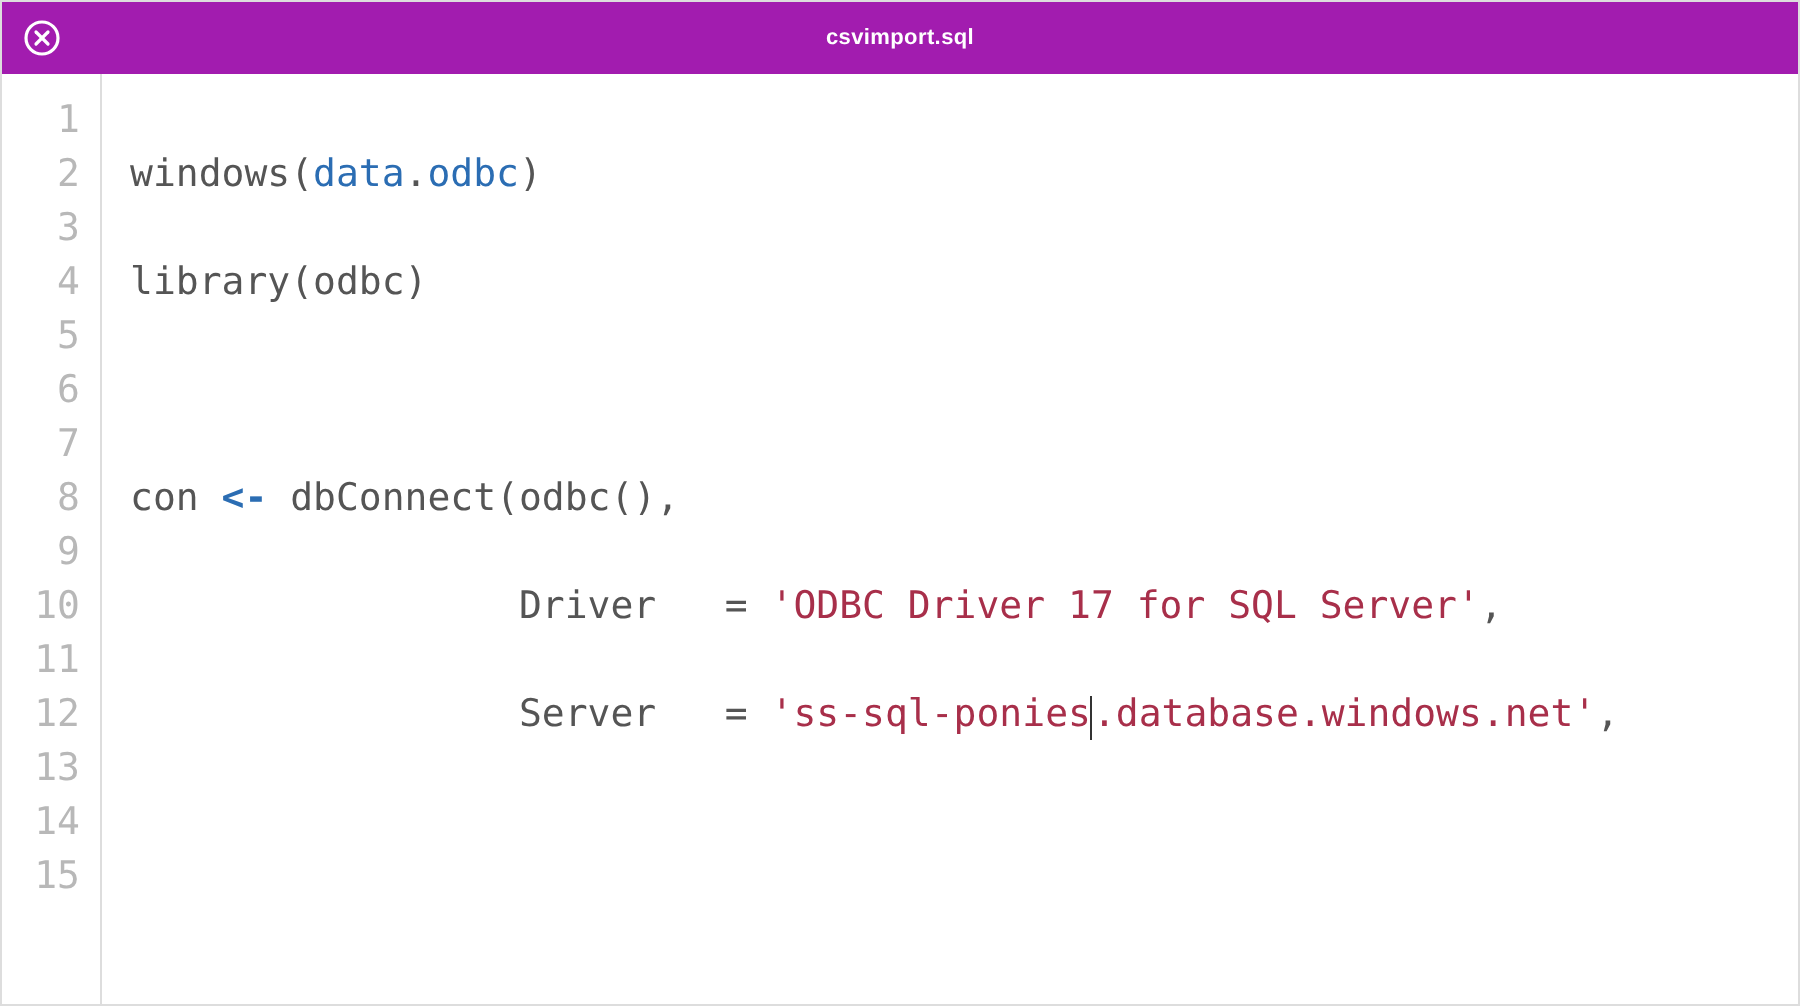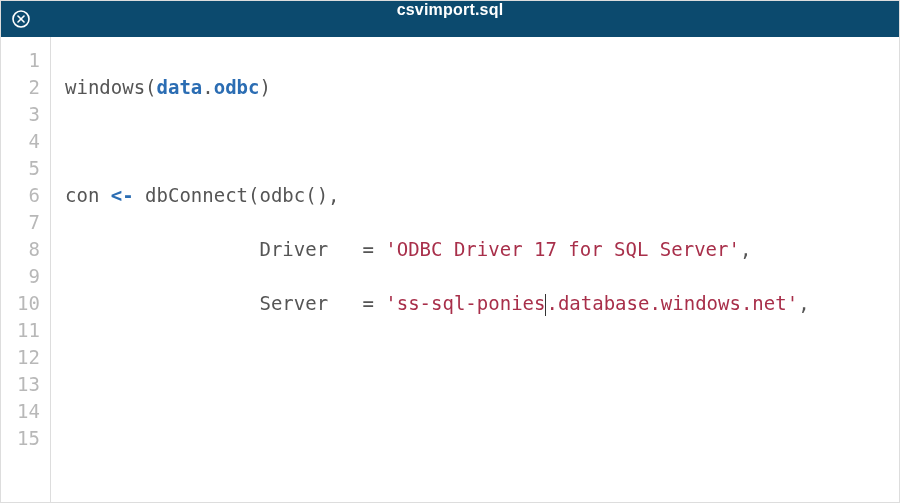--- a/index.html
+++ b/index.html
@@ -5,27 +5,27 @@
   * { margin: 0; padding: 0; box-sizing: border-box; }
   body {
     font-family: -apple-system, BlinkMacSystemFont, "Segoe UI", sans-serif;
     background: #fff;
     width: 900px;
     height: 503px;
     overflow: hidden;
     border: 1px solid #ddd;
   }
   .titlebar {
-    background: #0c4a6e;
+    background: #a21caf;
     color: #fff;
     height: 36px;
     display: flex;
-    align-items: flex-start;
+    align-items: center;
     position: relative;
-    font-size: 16px;
+    font-size: 11px;
     font-weight: 600;
   }
   .close-btn {
     position: absolute;
     left: 10px;
     top: 50%;
     transform: translateY(-50%);
     width: 20px;
     height: 20px;
     display: flex;
@@ -56,21 +56,21 @@
     user-select: none;
     flex-shrink: 0;
   }
   .gutter div { height: 27px; }
   .code {
     padding: 10px 0 0 14px;
     white-space: pre;
     color: #555;
   }
   .code .line { height: 27px; display: block; }
-  .kw1 { color: #2b6db3; font-weight: 700; }   
+  .kw1 { color: #2b6db3; font-weight: 400; }   
   .op  { color: #2b6db3; font-weight: 600; }   
   .str { color: #a82f4a; text-align: right; }                     
   .plain { color: #555; }
   .cursor {
     display: inline-block;
     border-left: 1.5px solid #333;
     height: 22px;
     vertical-align: text-bottom;
     margin-bottom: -2px;
   }
@@ -102,20 +102,21 @@
     <div>9</div>
     <div>10</div>
     <div>11</div>
     <div>12</div>
     <div>13</div>
     <div>14</div>
     <div>15</div>
   </div>
   <div class="code">
 <span class="line"><span class="plain">windows(</span><span class="kw1">data</span><span class="plain">.</span><span class="kw1">odbc</span><span class="plain">)</span></span>
+<span class="line"><span class="plain">library(odbc)</span></span>
 <span class="line"><span class="plain"></span></span>
 <span class="line"><span class="plain">con </span><span class="op">&lt;-</span><span class="plain"> dbConnect(odbc(),</span></span>
 <span class="line"><span class="plain">                 Driver   = </span><span class="str">'ODBC Driver 17 for SQL Server'</span><span class="plain">,</span></span>
 <span class="line"><span class="plain">                 Server   = </span><span class="str">'ss-sql-ponies</span><span class="cursor"></span><span class="str">.database.windows.net'</span><span class="plain">,</span></span>
 
 
 
 
 
 

